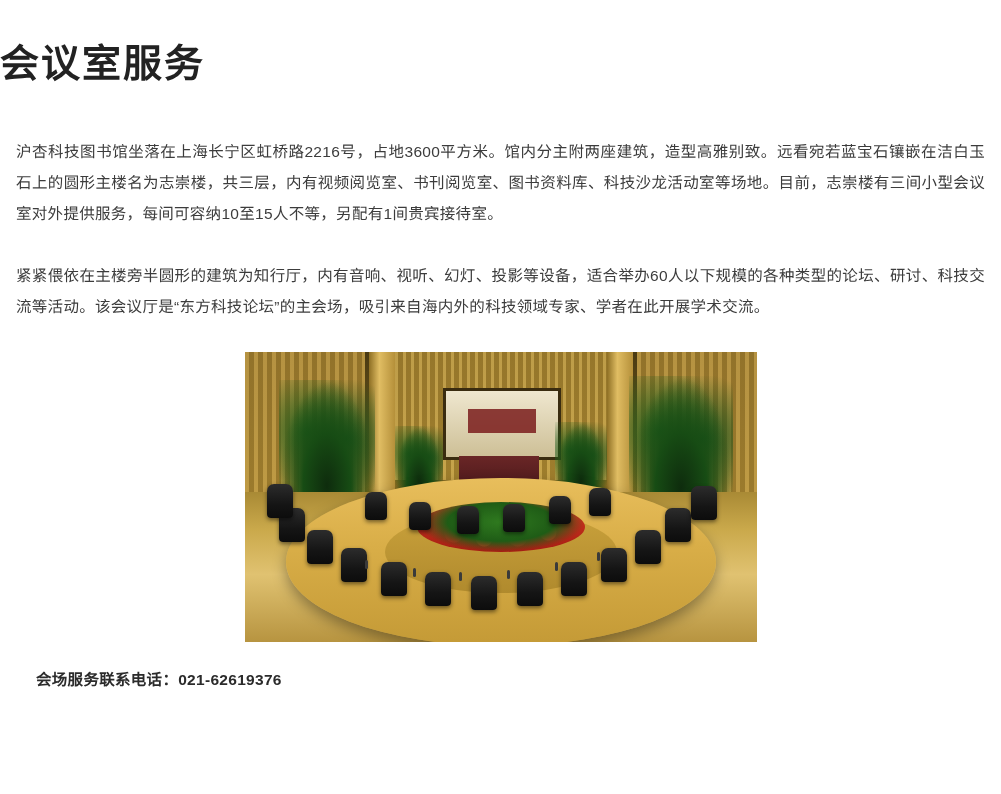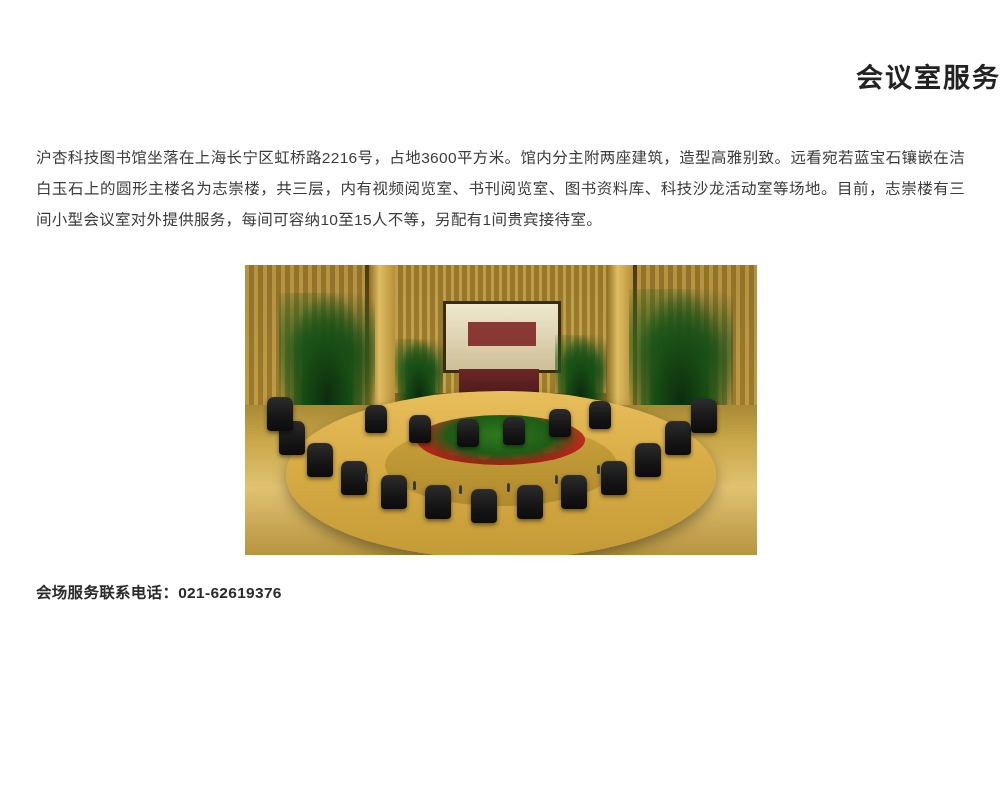--- a/index.html
+++ b/index.html
@@ -15,32 +15,32 @@
     color: #333333;
     overflow: hidden;
   }
   .page {
     position: relative;
     width: 1001px;
     height: 794px;
     box-sizing: border-box;
   }
   .page-title {
-    text-align: right;
-    font-size: 27px;
+    text-align: left;
+    font-size: 39px;
     font-weight: bold;
     color: #222222;
     letter-spacing: 2px;
     margin: 0;
-    padding-top: 60px;
+    padding-top: 37px;
     padding-bottom: 0;
     line-height: 1.4;
   }
   .content {
-    padding: 0 36px;
+    padding: 0 16px;
     box-sizing: border-box;
   }
   .para {
     font-size: 15.5px;
     line-height: 31px;
     color: #3c3c3c;
     margin: 0;
     text-align: justify;
     letter-spacing: 0.3px;
   }
@@ -207,20 +207,21 @@
 </style>
 </head>
 <body>
 
 <div class="page">
 
   <h1 class="page-title">会议室服务</h1>
 
   <div class="content">
     <p class="para para-1">沪杏科技图书馆坐落在上海长宁区虹桥路2216号，占地3600平方米。馆内分主附两座建筑，造型高雅别致。远看宛若蓝宝石镶嵌在洁白玉石上的圆形主楼名为志崇楼，共三层，内有视频阅览室、书刊阅览室、图书资料库、科技沙龙活动室等场地。目前，志崇楼有三间小型会议室对外提供服务，每间可容纳10至15人不等，另配有1间贵宾接待室。</p>
+    <p class="para para-2">紧紧偎依在主楼旁半圆形的建筑为知行厅，内有音响、视听、幻灯、投影等设备，适合举办60人以下规模的各种类型的论坛、研讨、科技交流等活动。该会议厅是“东方科技论坛”的主会场，吸引来自海内外的科技领域专家、学者在此开展学术交流。</p>
   </div>
 
   <div class="figure-wrap">
     <div class="figure">
       <div class="room-bg"></div>
 
       <div class="wall-panel wall-left"></div>
       <div class="wall-panel wall-mid"></div>
       <div class="wall-panel wall-right"></div>
 

